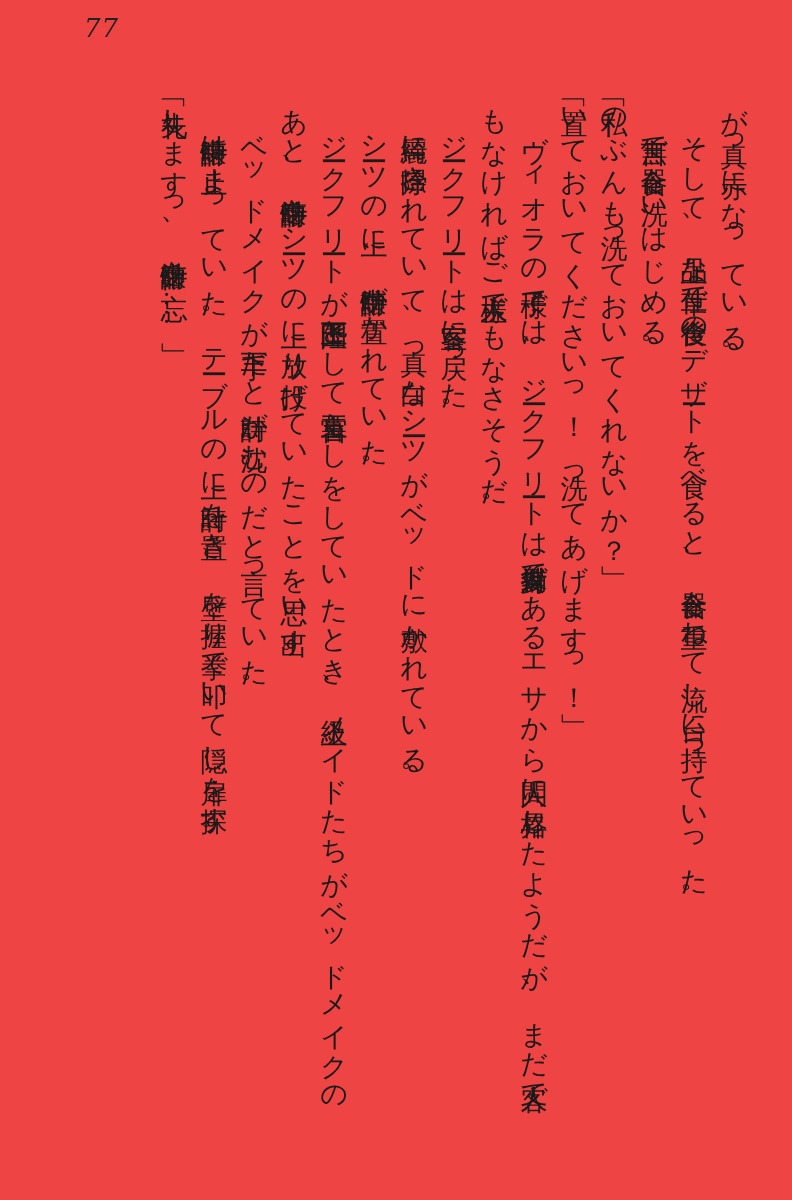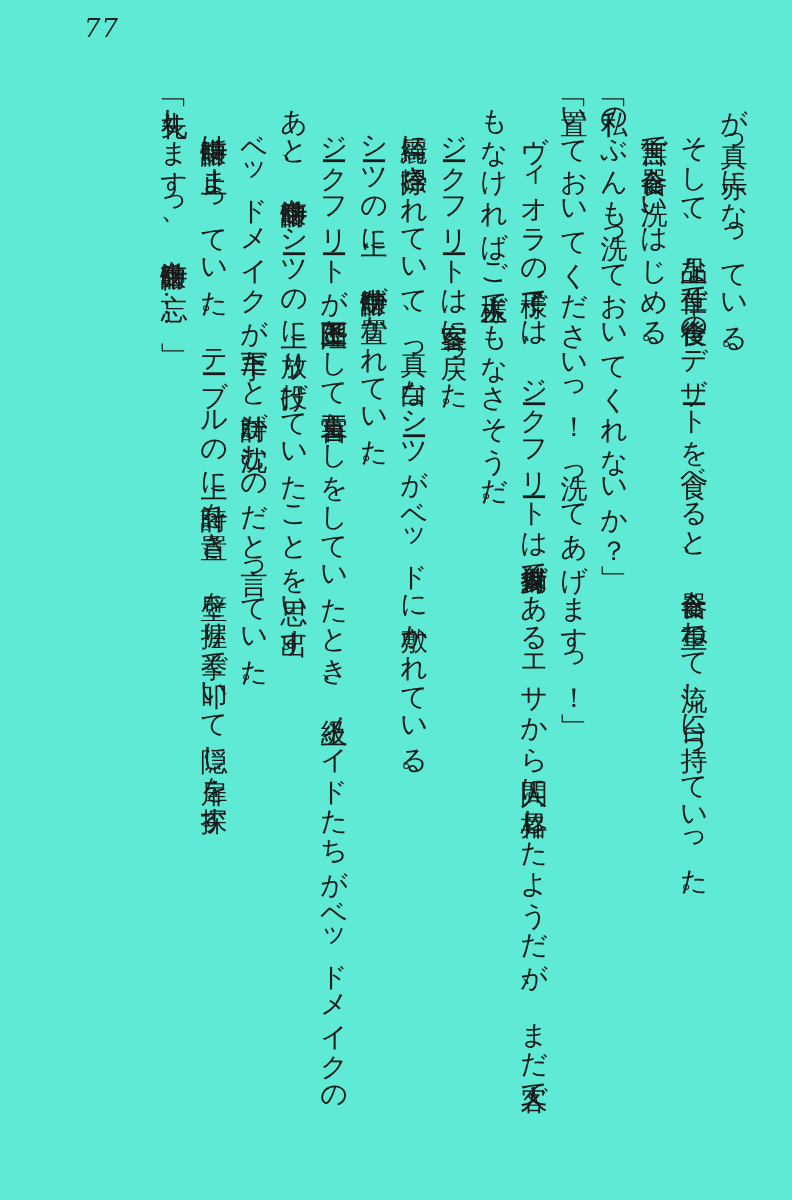--- a/index.html
+++ b/index.html
@@ -11,21 +11,21 @@
     width: 792px;
     height: 1200px;
     background: #fdfdfd;
     overflow: hidden;
     font-family: "Liberation Serif", "DejaVu Serif", serif;
   }
   .book-page {
     position: relative;
     width: 792px;
     height: 1200px;
-    background: #5eead4;
+    background: #ef4444;
     overflow: hidden;
   }
   
   .page-number {
     position: absolute;
     top: 13px;
     left: 84px;
     font-family: "DejaVu Serif", "Liberation Serif", serif;
     font-style: italic;
     font-size: 26px;

